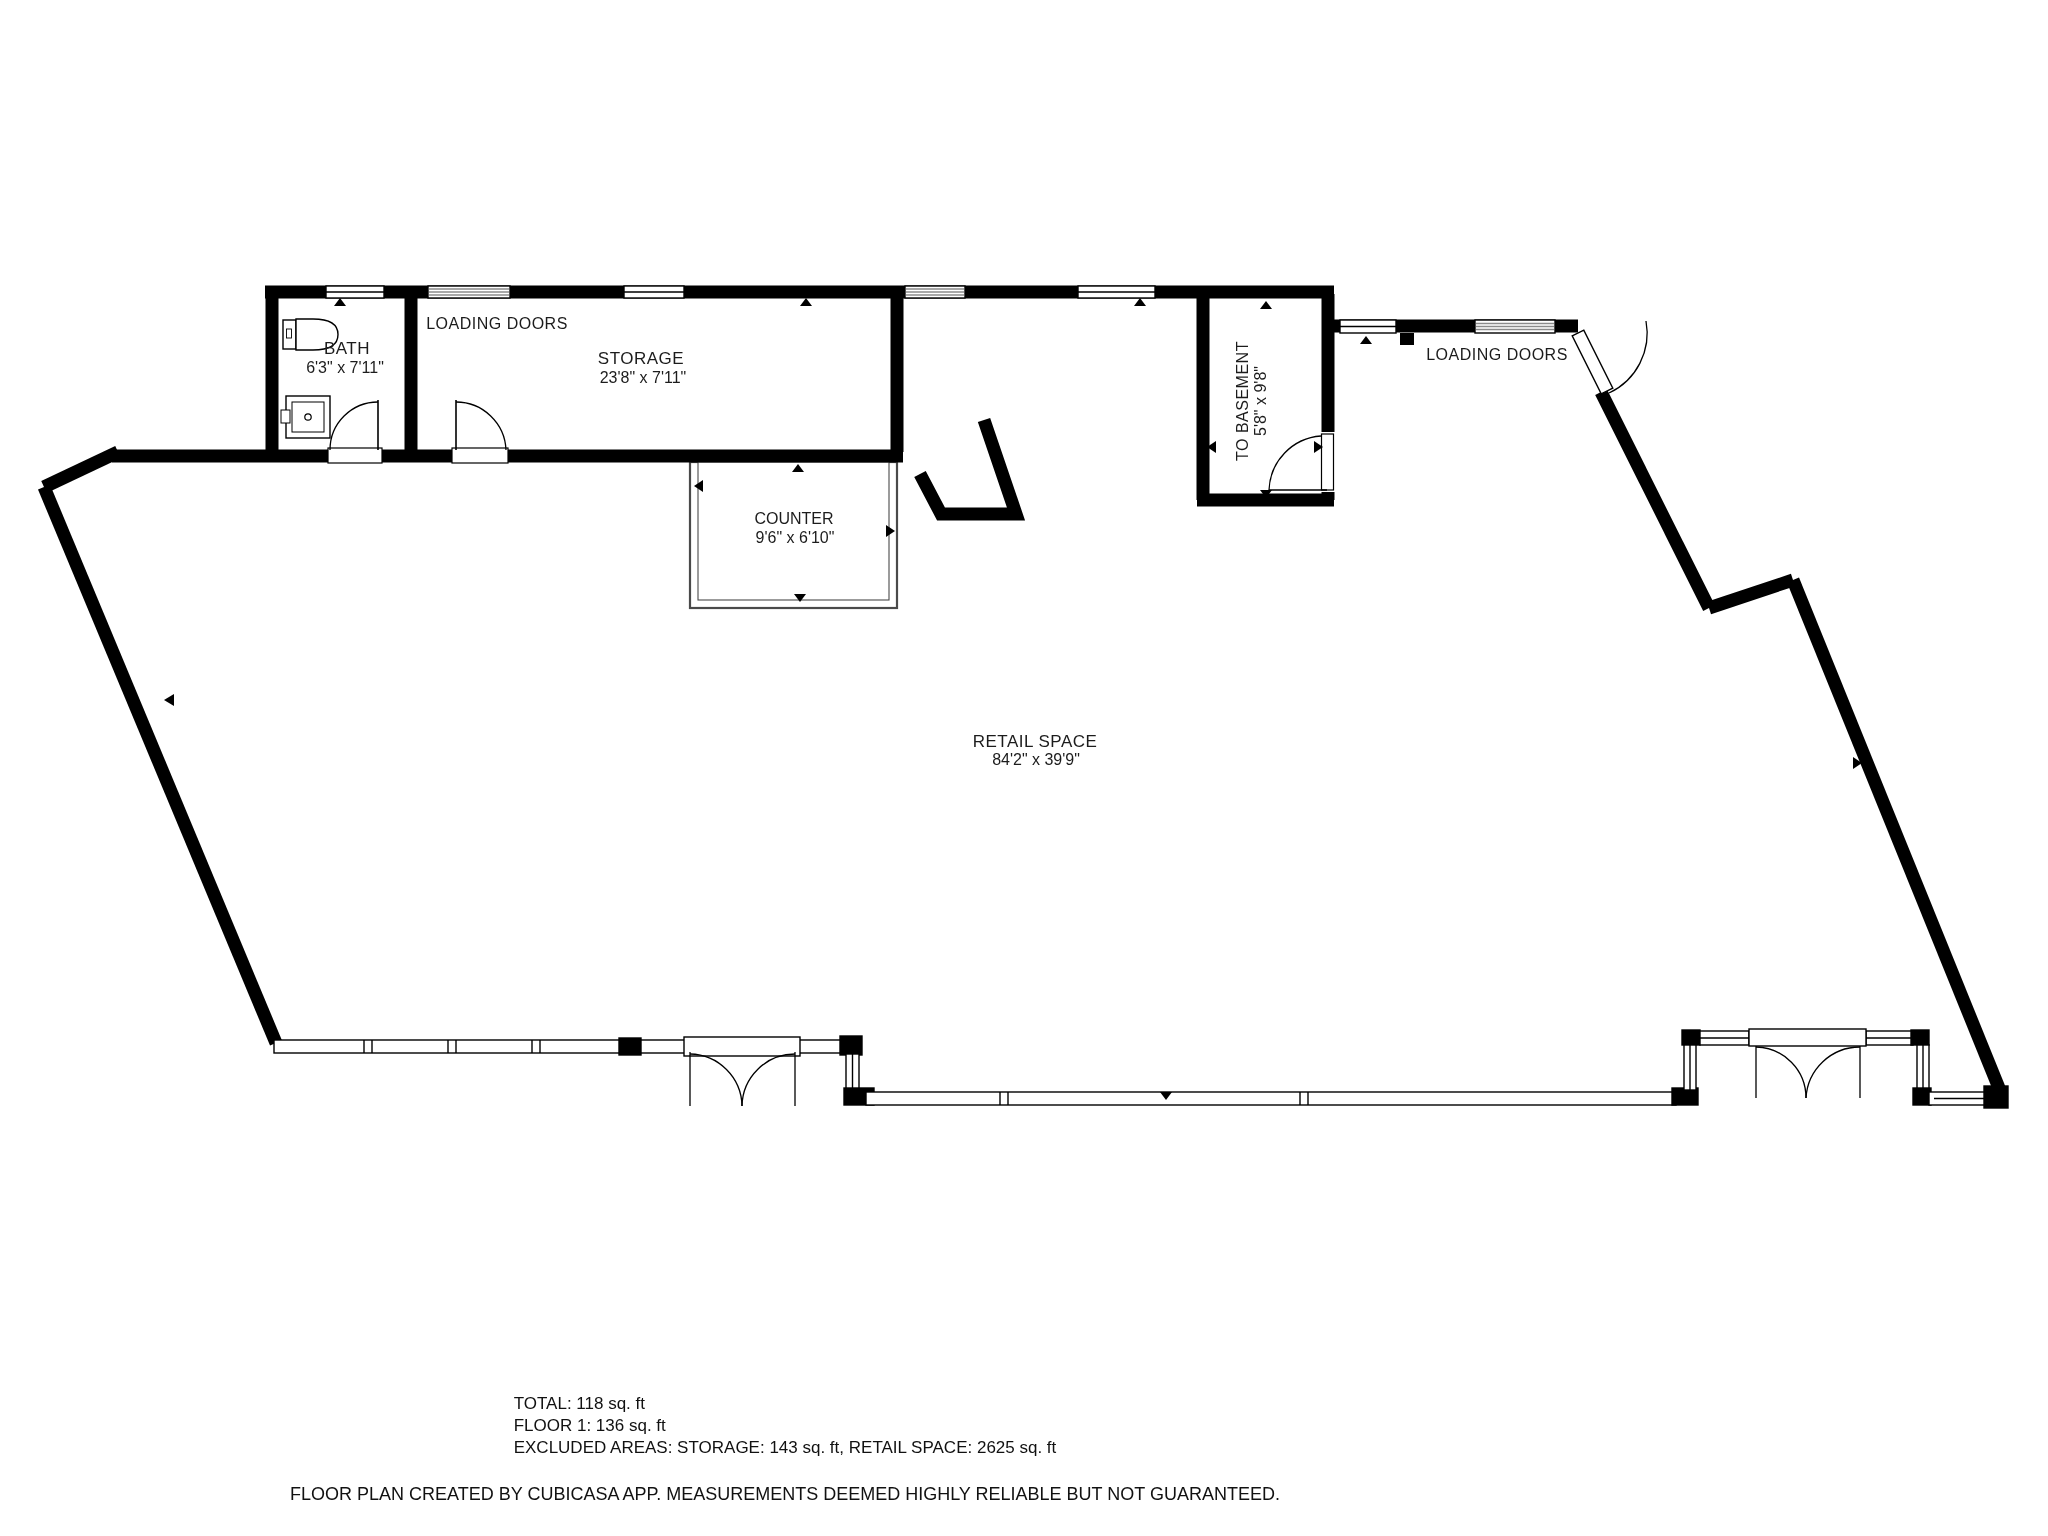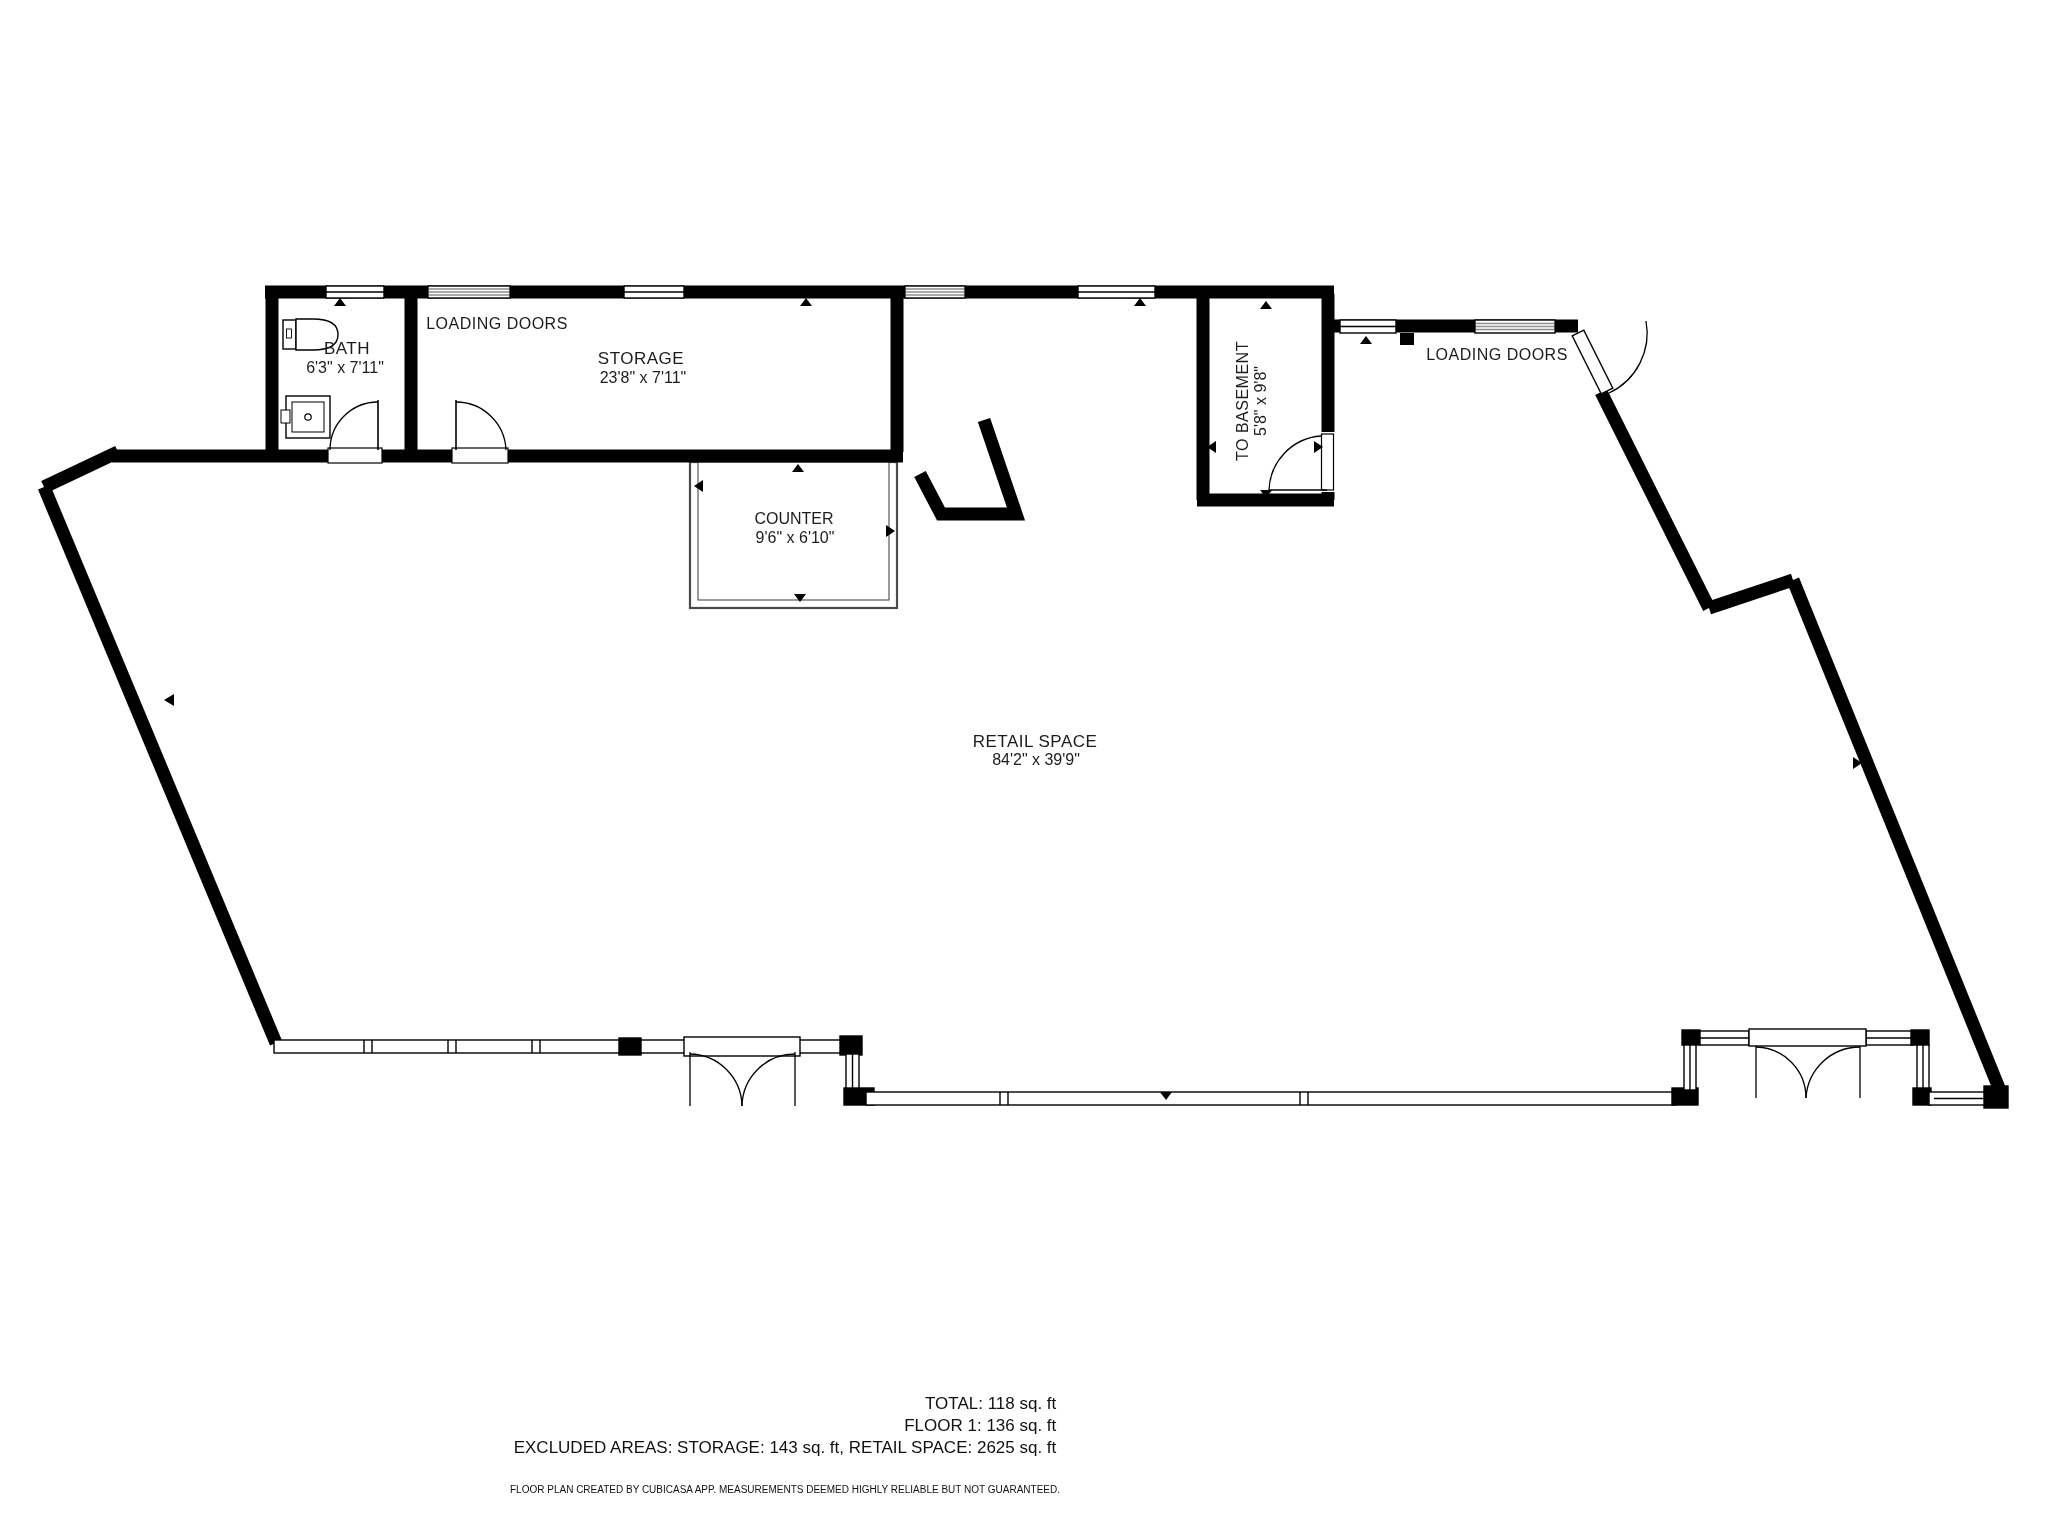--- a/index.html
+++ b/index.html
@@ -4,23 +4,23 @@
 <style>
   html,body{margin:0;padding:0;background:#fff;}
   #stage{position:relative;width:2048px;height:1536px;background:#fff;overflow:hidden;
          font-family:"Liberation Sans",sans-serif;}
   #plan-svg{position:absolute;left:0;top:0;}
   svg text{fill:#1c1c1c;font-family:"Liberation Sans",sans-serif;}
   .room-name{font-size:17px;letter-spacing:.5px;}
   .room-dims{font-size:16px;}
   .annot{font-size:16px;letter-spacing:.5px;}
   #summary{position:absolute;left:785px;top:1393px;transform:translateX(-50%);
-           text-align:right;font-size:17px;line-height:22px;color:#111;white-space:nowrap;}
+           text-align:left;font-size:17px;line-height:22px;color:#111;white-space:nowrap;}
   #disclaimer{position:absolute;left:785px;top:1484px;transform:translateX(-50%);
-              text-align:center;font-size:10px;color:#111;white-space:nowrap;}
+              text-align:center;font-size:18px;color:#111;white-space:nowrap;}
 </style>
 </head>
 <body>
 
 <div id="stage">
 <svg id="plan-svg" width="2048" height="1536" viewBox="0 0 2048 1536">
 
   <g fill="#fff" stroke="#4a4a4a">
     <rect x="690" y="462" width="207" height="146" stroke-width="2.2"></rect>
     <rect x="698" y="462" width="191" height="138" stroke-width="1.1"></rect>

